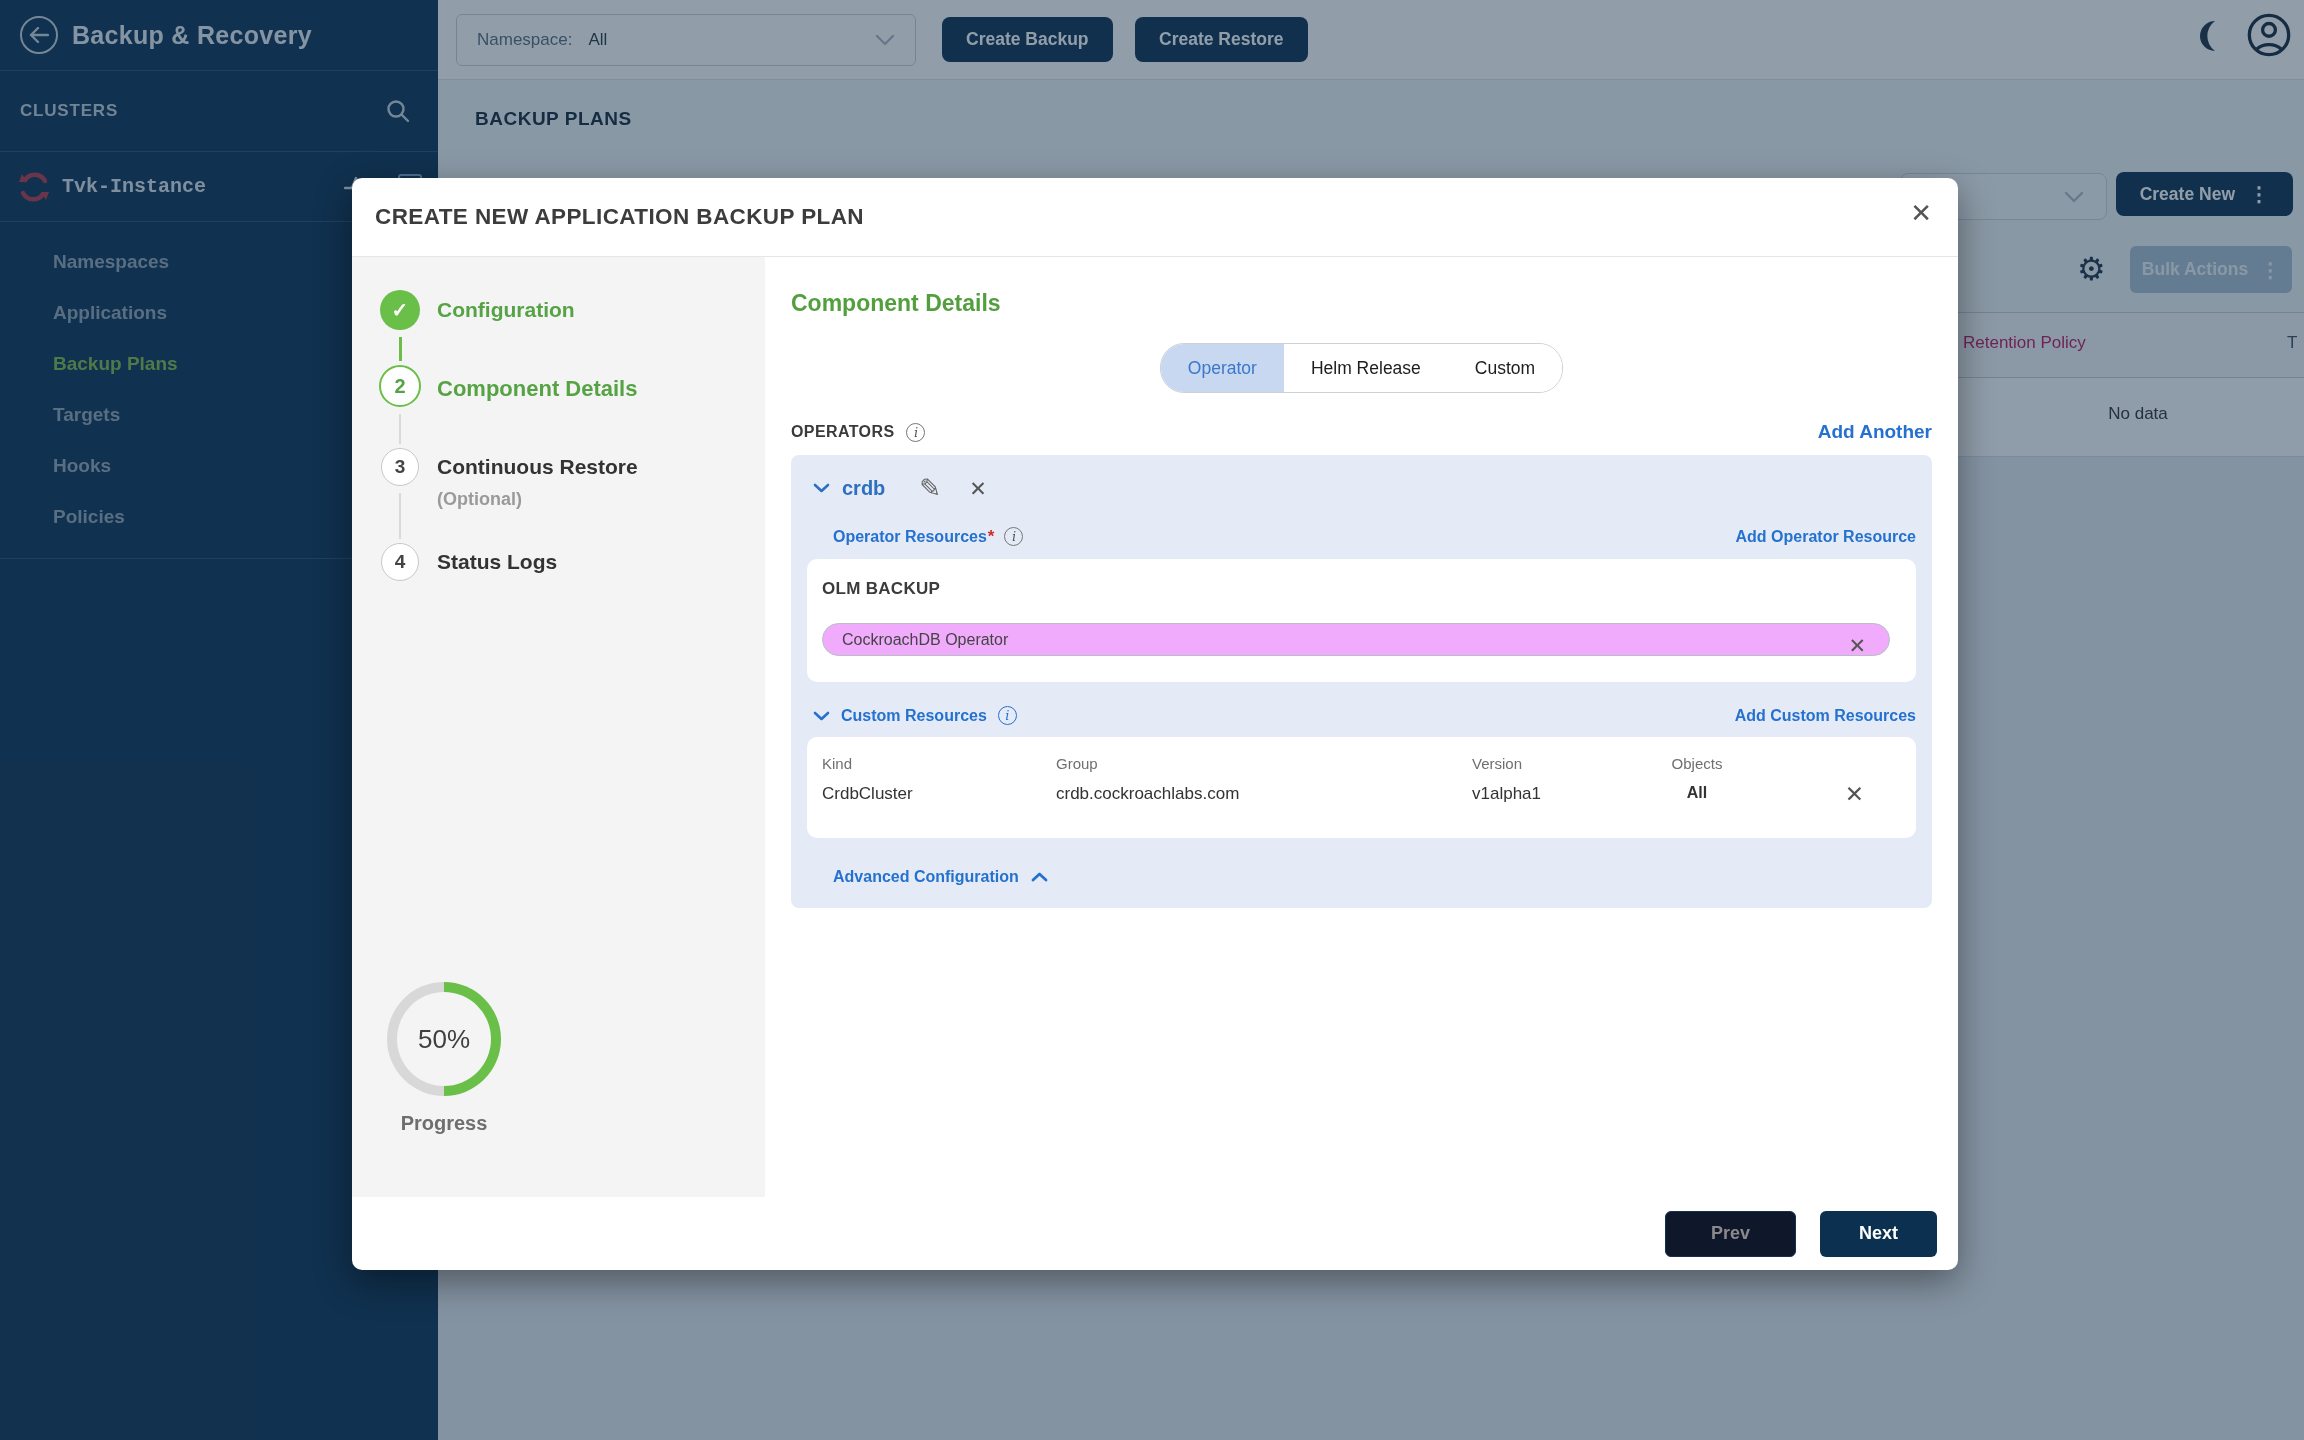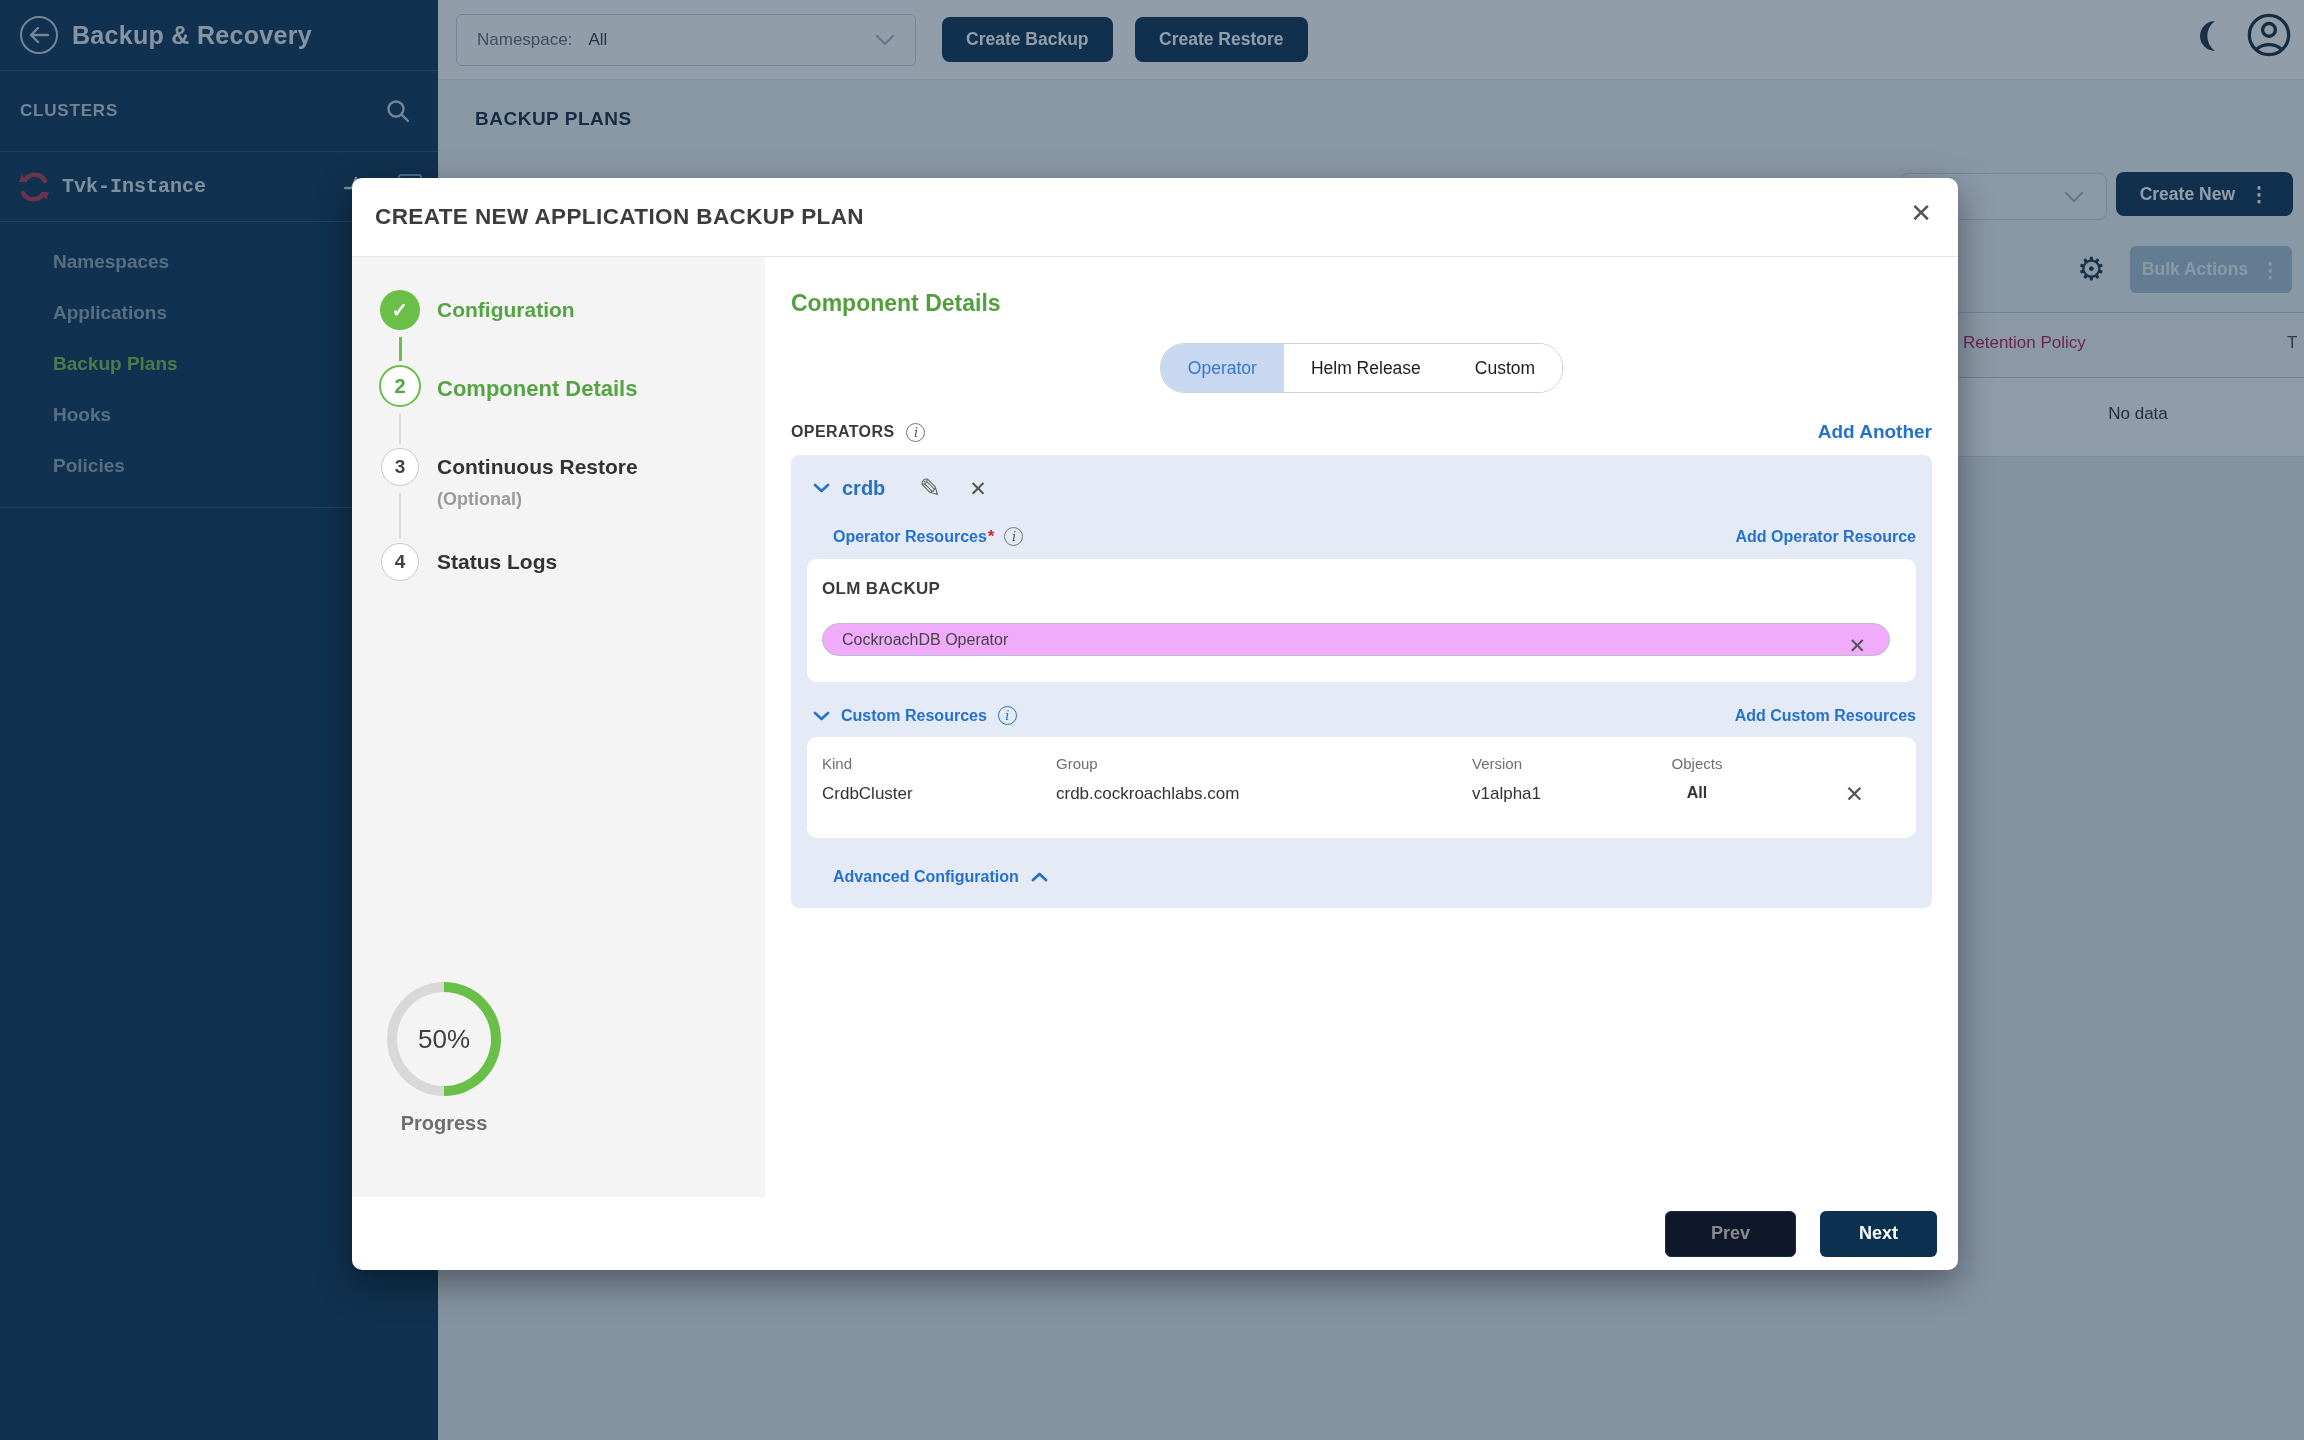--- a/index.html
+++ b/index.html
@@ -178,20 +178,21 @@
             <line x1="5" y1="8" x2="19" y2="8" stroke="#7ea7d8" stroke-width="2"></line>
             <line x1="5" y1="13" x2="19" y2="13" stroke="#7ea7d8" stroke-width="2"></line>
             <line x1="5" y1="18" x2="14" y2="18" stroke="#7ea7d8" stroke-width="2"></line>
           </svg>
       </span>
     </div>
     <nav class="sb-nav">
       <div class="sb-item">Namespaces</div>
       <div class="sb-item">Applications</div>
       <div class="sb-item active">Backup Plans</div>
+      <div class="sb-item">Targets</div>
       <div class="sb-item">Hooks</div>
       <div class="sb-item">Policies</div>
     </nav>
   </aside>
 
   <div class="main">
     <div class="topbar">
       <div class="ns-dd">
         <span class="ns-lbl">Namespace:</span>
         <span class="ns-val">All</span>

